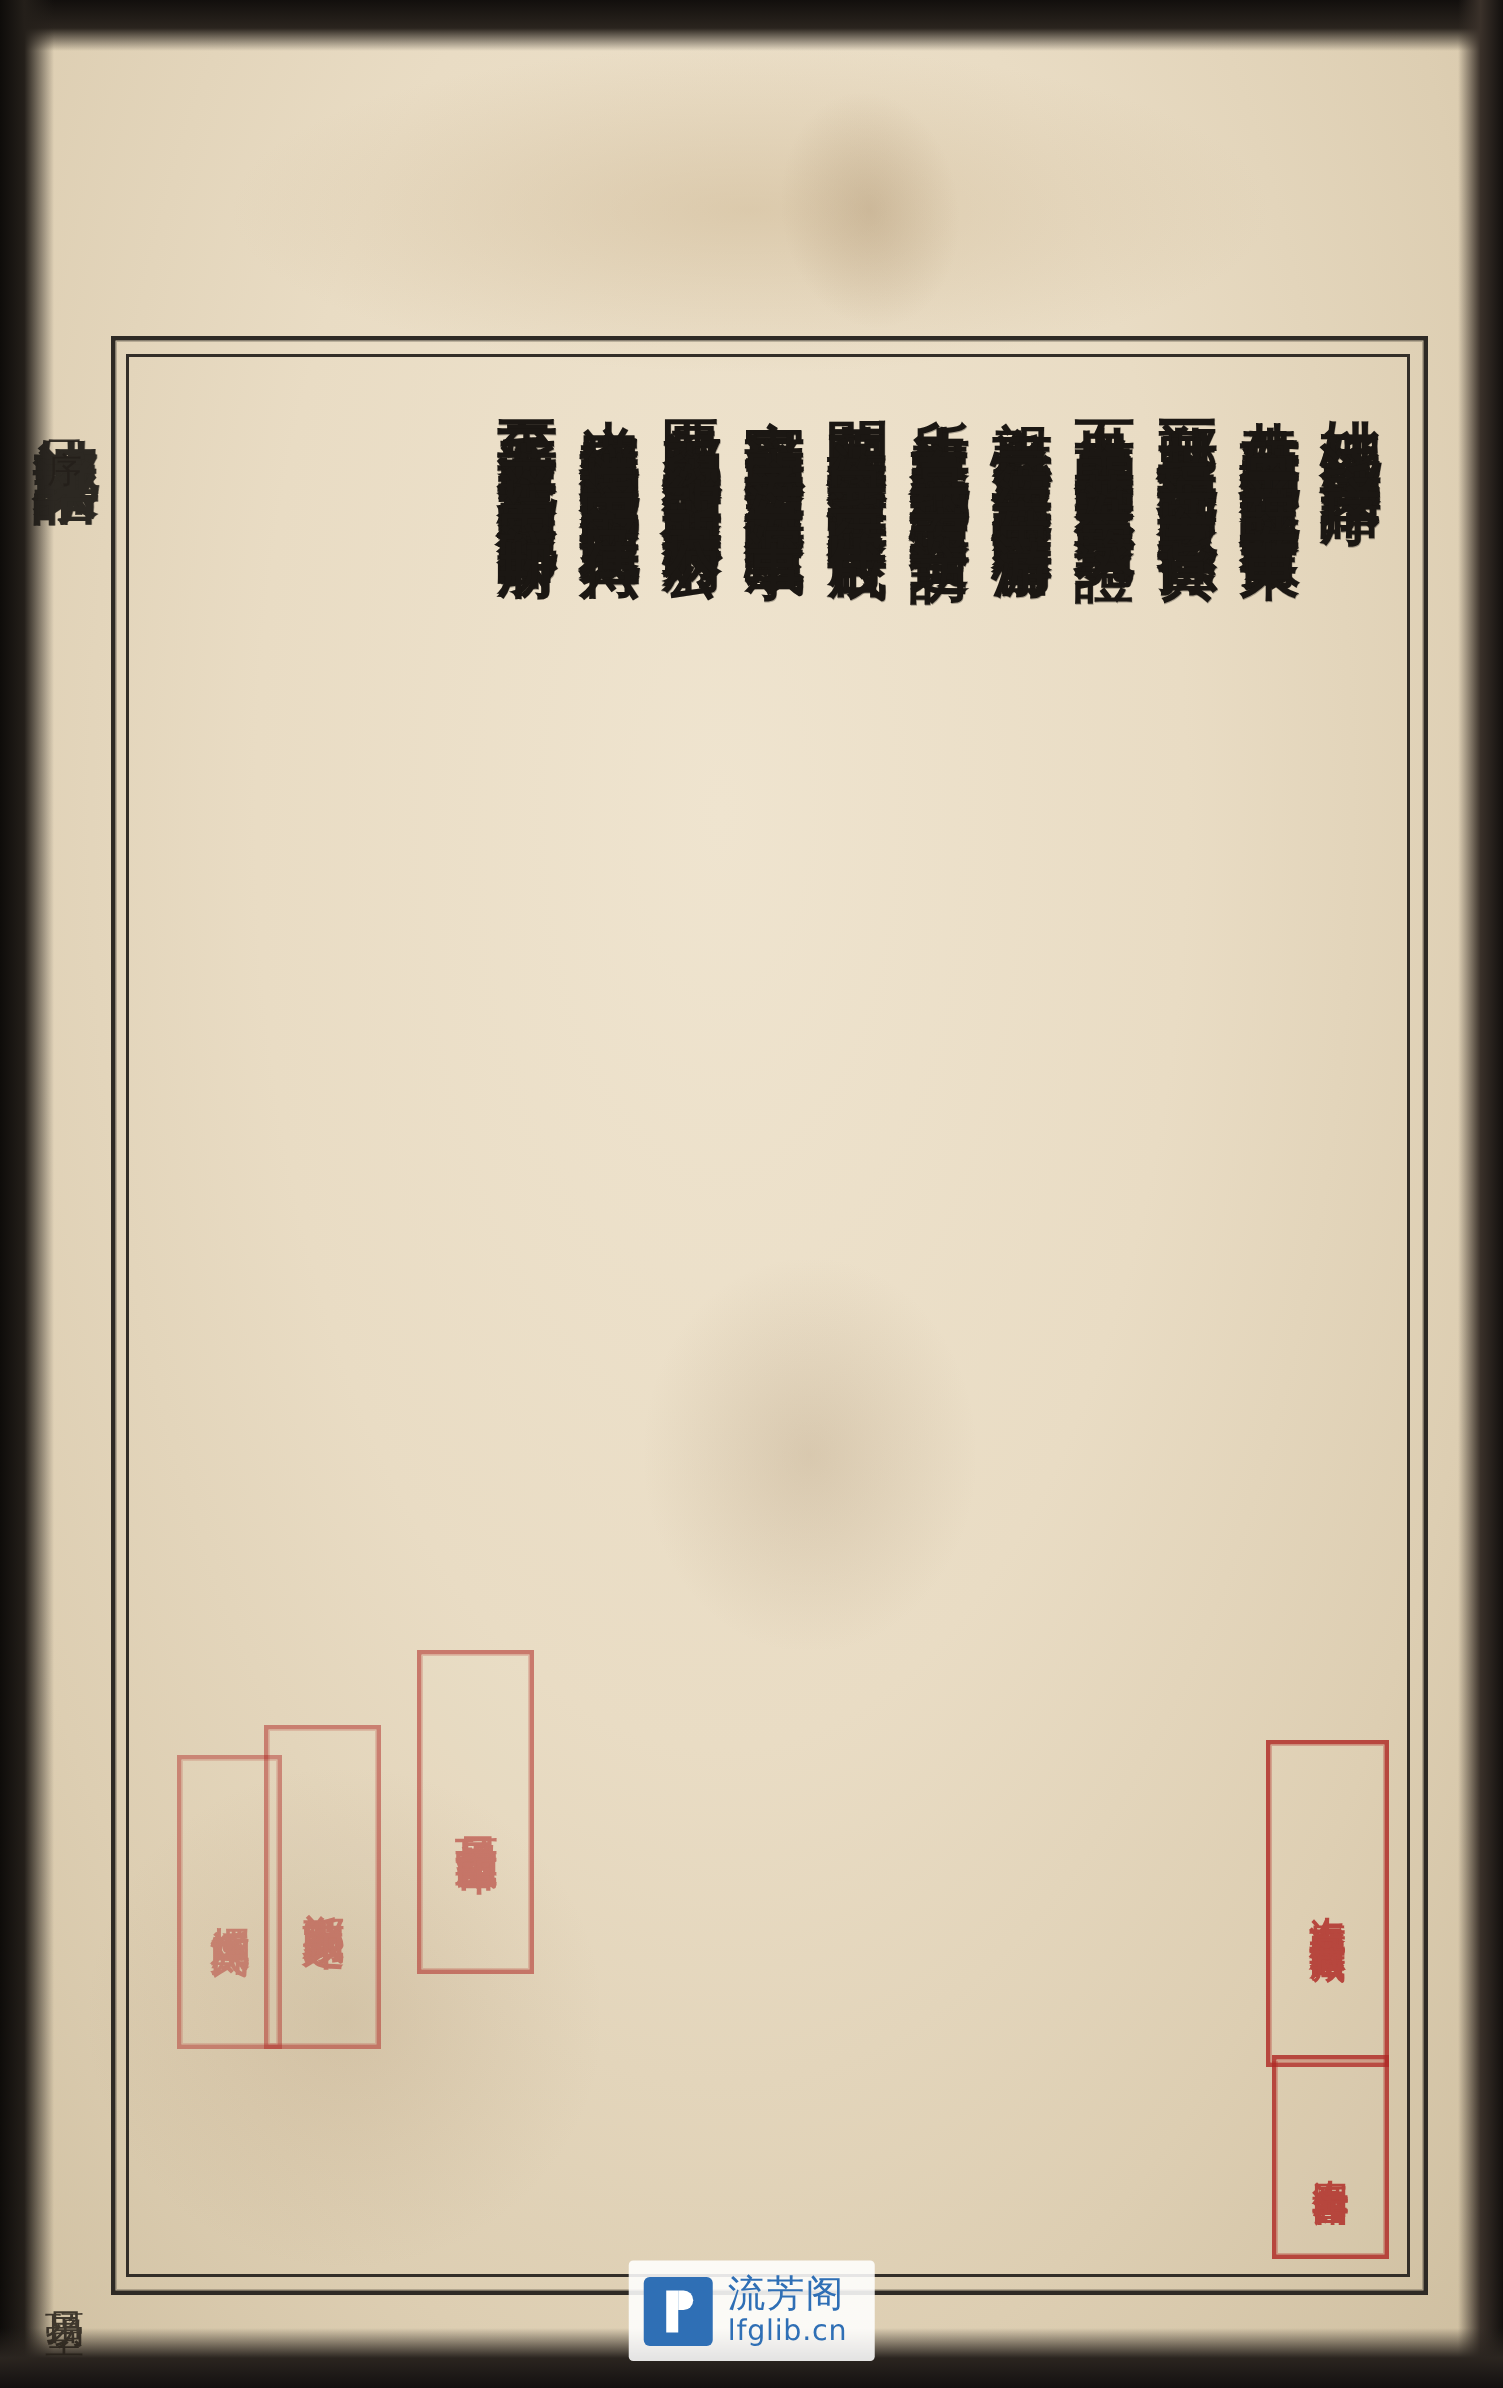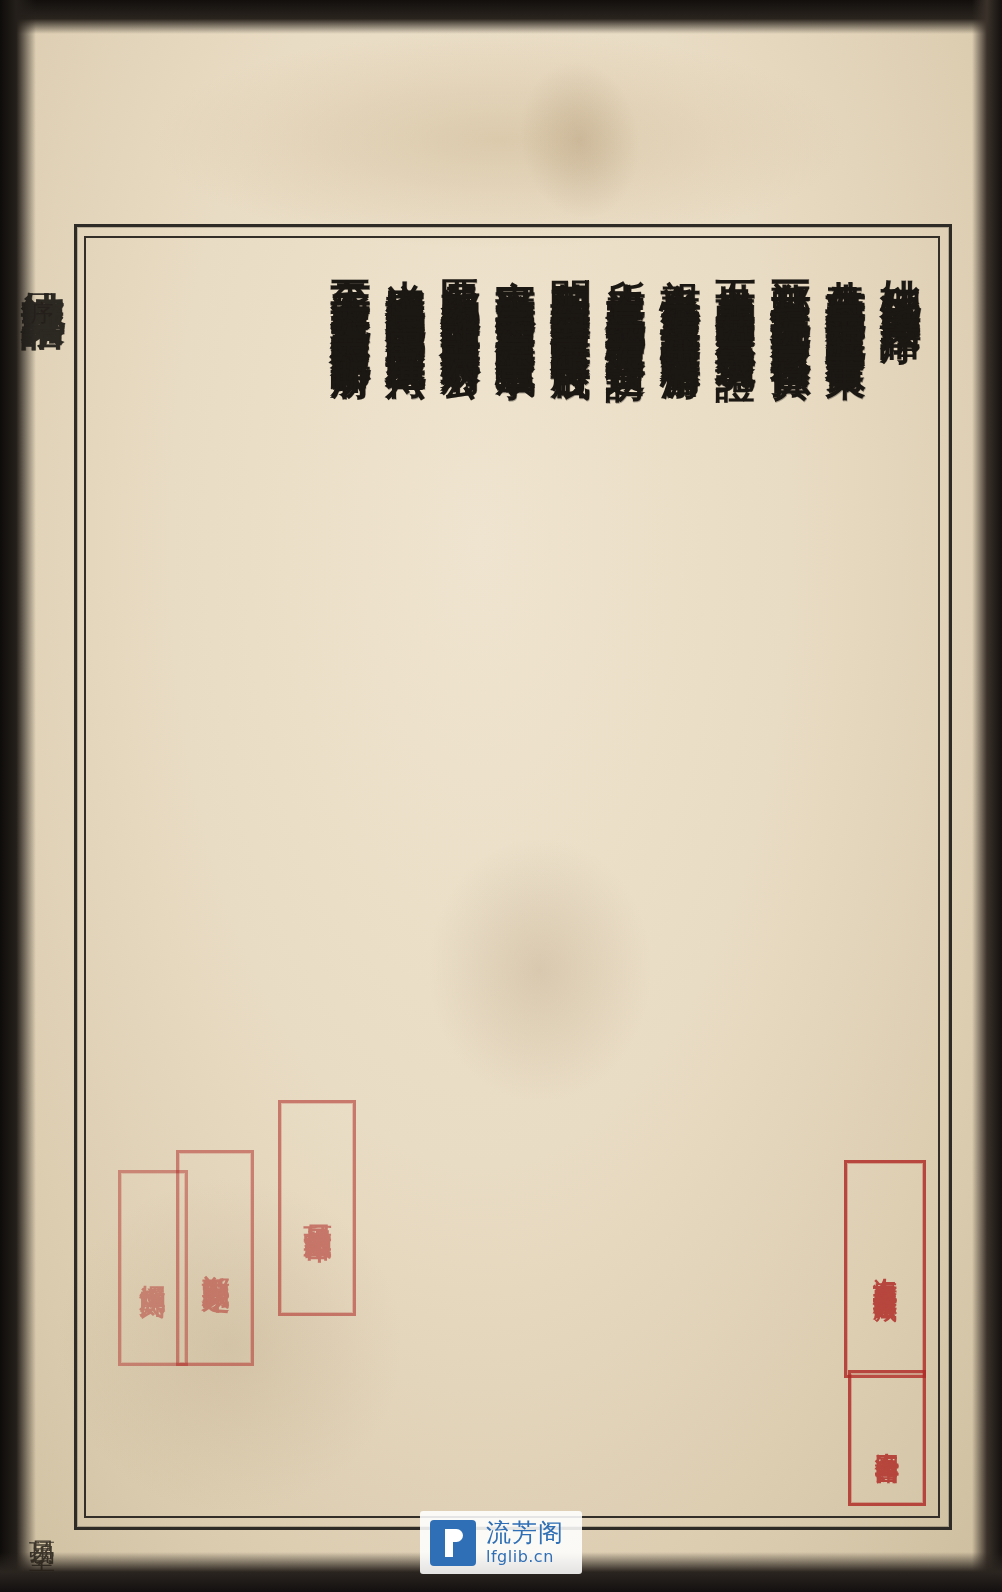--- a/index.html
+++ b/index.html
@@ -190,21 +190,21 @@
     opacity: 0.45;
   }
 
   
   .watermark {
     position: absolute;
     left: 50%;
     transform: translateX(-50%);
     bottom: 18px;
     display: flex;
-    align-items: flex-end;
+    align-items: center;
     gap: 10px;
     background: rgba(255,255,255,0.88);
     padding: 8px 18px 8px 10px;
     border-radius: 3px;
   }
   .wm-logo {
     width: 46px; height: 46px;
     background: #2f6fb5;
     border-radius: 4px;
     position: relative;
@@ -226,21 +226,21 @@
     border-radius: 0 7px 7px 0;
   }
   .wm-text { line-height: 1.15; }
   .wm-title {
     font-size: 25px;
     color: #2f6fb5;
     font-family: "DejaVu Sans", "Liberation Sans", sans-serif;
     letter-spacing: 1px;
   }
   .wm-sub {
-    font-size: 16px;
+    font-size: 19px;
     color: #2f6fb5;
     font-family: "DejaVu Sans", "Liberation Sans", sans-serif;
     letter-spacing: 0.5px;
   }
 </style>
 </head>
 <body>
 
 <div class="scan">
 

